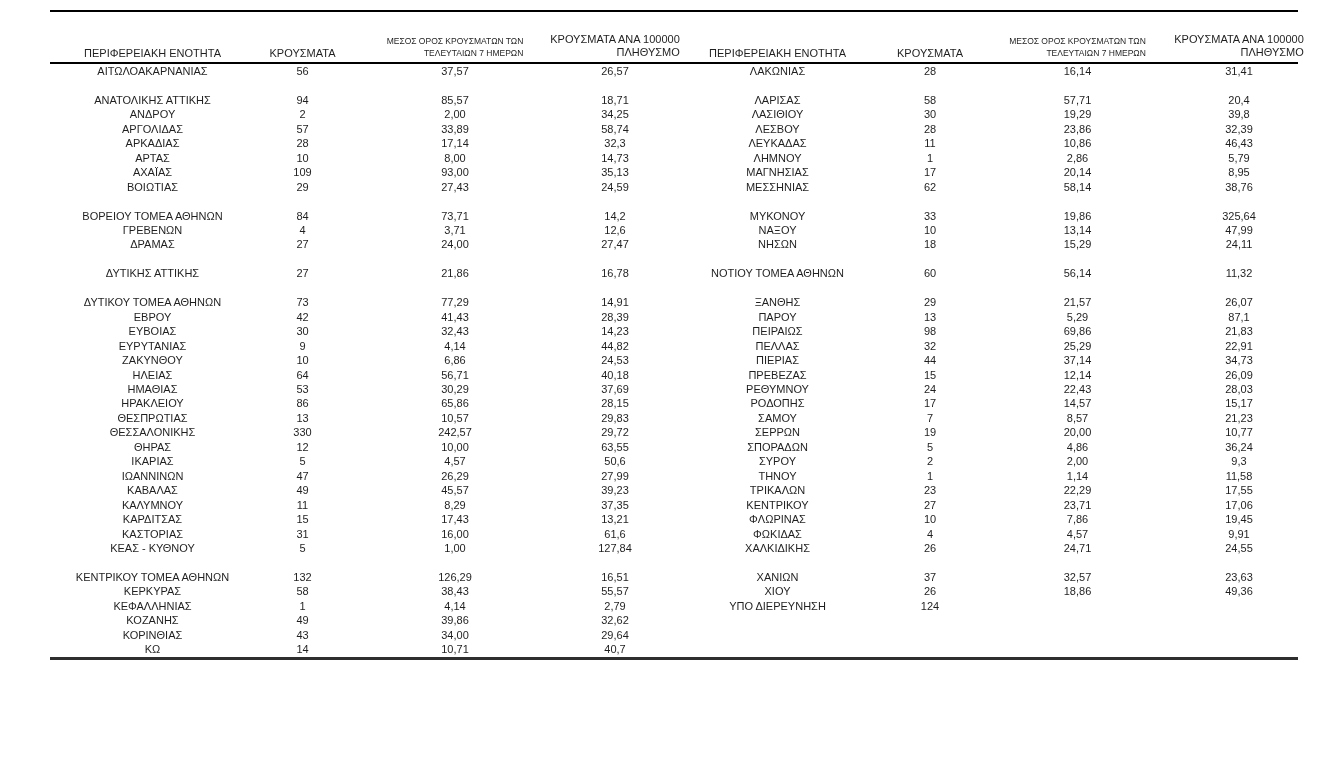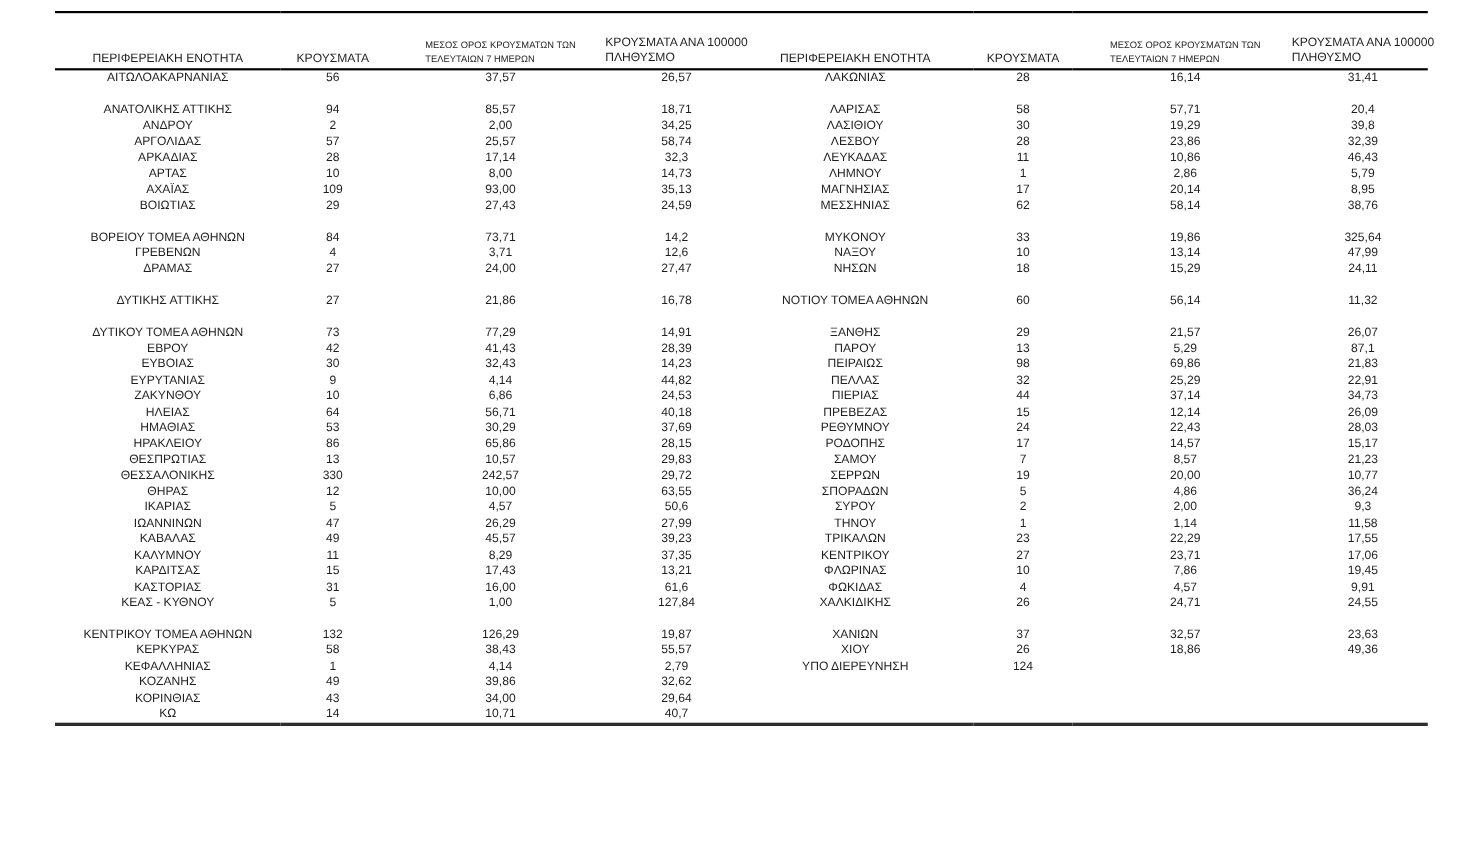--- a/index.html
+++ b/index.html
@@ -39,21 +39,21 @@
     white-space: nowrap;
     overflow: visible;
   }
   .th-rel { position: relative; }
   .hdr-abs {
     position: absolute;
     left: 50%;
     bottom: 3px;
     transform: translateX(-50%);
     white-space: nowrap;
-    text-align: left;
+    text-align: right;
     line-height: 13px;
   }
   .hdr-small { font-size: 8.5px; line-height: 12px; }
   tbody td {
     height: 14.46px;
     font-size: 11px;
     line-height: 14.46px;
     text-align: center;
     vertical-align: middle;
     padding: 0;
@@ -145,21 +145,21 @@
           <td>2,00</td>
           <td>34,25</td>
           <td>ΛΑΣΙΘΙΟΥ</td>
           <td>30</td>
           <td>19,29</td>
           <td>39,8</td>
         </tr>
         <tr>
           <td>ΑΡΓΟΛΙΔΑΣ</td>
           <td>57</td>
-          <td>25,57</td>
+          <td>33,89</td>
           <td>58,74</td>
           <td>ΛΕΣΒΟΥ</td>
           <td>28</td>
           <td>23,86</td>
           <td>32,39</td>
         </tr>
         <tr>
           <td>ΑΡΚΑΔΙΑΣ</td>
           <td>28</td>
           <td>17,14</td>
@@ -456,21 +456,21 @@
           <td></td>
           <td></td>
           <td></td>
           <td></td>
           <td></td>
         </tr>
         <tr>
           <td>ΚΕΝΤΡΙΚΟΥ ΤΟΜΕΑ ΑΘΗΝΩΝ</td>
           <td>132</td>
           <td>126,29</td>
-          <td>19,87</td>
+          <td>16,51</td>
           <td>ΧΑΝΙΩΝ</td>
           <td>37</td>
           <td>32,57</td>
           <td>23,63</td>
         </tr>
         <tr>
           <td>ΚΕΡΚΥΡΑΣ</td>
           <td>58</td>
           <td>38,43</td>
           <td>55,57</td>

